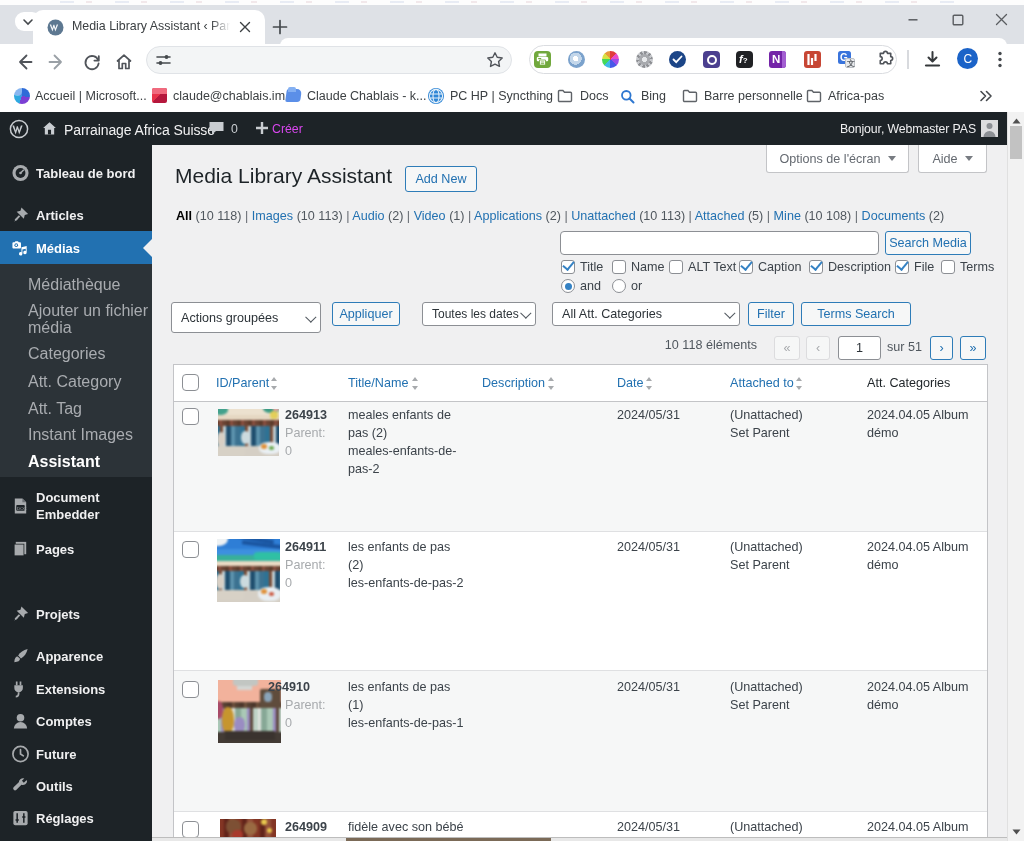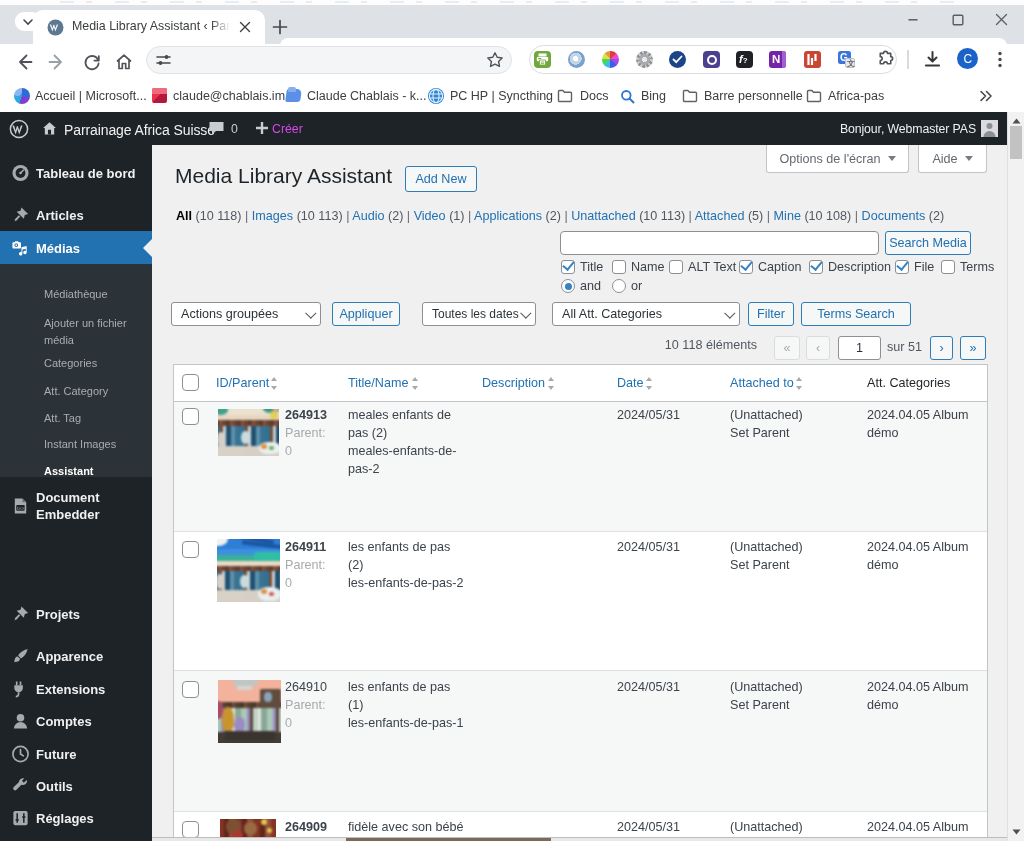--- a/index.html
+++ b/index.html
@@ -19,21 +19,21 @@
 
 #adminbar { position:absolute; left:0; top:112px; width:1007px; height:33px; background:#1d2327; color:#f0f0f1; font-size:13px; }
 #sidebar { position:absolute; left:0; top:145px; width:152px; height:696px; background:#1d2327; z-index:3; }
 #content { position:absolute; left:152px; top:145px; width:855px; height:693px; background:#f0f0f1; }
 #vscroll { position:absolute; left:1007px; top:112px; width:17px; height:729px; background:#f2f2f2; border-left:1px solid #e0e0e0; }
 #bottomstrip { position:absolute; left:152px; top:838px; width:855px; height:3px; background:#e8e8e8; }
 
 .menu-item { position:absolute; left:0; width:152px; height:33px; color:#f0f0f1; font-size:13px; }
 .menu-item .mi-icon { position:absolute; left:11px; top:50%; transform:translateY(-50%); width:19px; height:19px; }
 .menu-item .mi-txt { position:absolute; left:36px; top:50%; transform:translateY(-50%); white-space:nowrap;font-weight:bold; }
-.sub-item { position:absolute; left:44px; color:#a9acb0; font-size:11px; white-space:nowrap;margin-top:12px; }
+.sub-item { position:absolute; left:28px; color:#a9acb0; font-size:16px; white-space:nowrap; }
 
 a, .link { color:#2271b1; text-decoration:none; }
 .btn { position:absolute; background:#f6f7f7; border:1px solid #2e7cb8; border-radius:3px; color:#2271b1; font-size:12.6px; display:flex; align-items:center; justify-content:center; font-family:"Liberation Sans",sans-serif; }
 .sel { position:absolute; background:#fff; border:1px solid #8c8f94; border-radius:3px; color:#2c3338; font-size:12.6px; display:flex; align-items:center; padding-left:9px; }
 .sel:after { content:""; position:absolute; right:8px; top:50%; margin-top:-2px; width:7px; height:7px; border-right:1.8px solid #50575e; border-bottom:1.8px solid #50575e; transform:rotate(45deg) translateY(-50%); transform-origin:center; }
 .cbx { position:absolute; width:14px; height:14px; border:1px solid #8c8f94; border-radius:3px; background:#fff; }
 .cbx.on { border-color:#8c8f94; }
 .cbx.on:after { content:""; position:absolute; left:3px; top:-2px; width:5px; height:9px; border-right:2.2px solid #3582c4; border-bottom:2.2px solid #3582c4; transform:rotate(40deg); }
 .rdo { position:absolute; width:14px; height:14px; border:1px solid #8c8f94; border-radius:50%; background:#fff; }
 .rdo.on { border-color:#8c8f94; }
@@ -269,20 +269,28 @@
   <div class="sub-item" style="top:281px">Instant Images</div>
   <div class="sub-item" style="top:308px;color:#fff;font-weight:700">Assistant</div>
   <div class="menu-item" style="top:339px;height:44px;line-height:16.5px">
     <svg class="mi-icon" viewBox="0 0 20 20">
         <path d="M4 2 H12 L16 6 V18 H4 Z" fill="#a7aaad"></path>
         <path d="M12 2 L12 6 H16" fill="#6c7075"></path>
         <rect x="5.5" y="9" width="9" height="6" rx="1" fill="#1d2327"></rect>
         <text x="6.3" y="13.8" font-size="4.6" fill="#a7aaad" font-family="Liberation Sans">DOC</text>
       </svg>
     <span class="mi-txt">Document<br>Embedder</span>
+  </div>
+  <div class="menu-item" style="top:387px">
+    <svg class="mi-icon" viewBox="0 0 20 20">
+        <rect x="5" y="2.5" width="11" height="13" fill="#a7aaad"></rect>
+        <rect x="3" y="4.5" width="11" height="13" fill="#1d2327"></rect>
+        <rect x="3.8" y="5.3" width="9.4" height="11.4" fill="#a7aaad"></rect>
+      </svg>
+    <span class="mi-txt">Pages</span>
   </div>
   <div class="menu-item" style="top:452px">
     <svg class="mi-icon" viewBox="0 0 20 20">
         <path d="M11 2 L18 9 L14.5 10 L13.5 14 L6 6.5 L10 5.5 Z M7 13 L3 17 L6.8 14.8 Z" fill="#a7aaad"></path>
         <path d="M9 11 L4.5 15.5" stroke="#a7aaad" stroke-width="2"></path>
       </svg>
     <span class="mi-txt">Projets</span>
   </div>
   <div class="menu-item" style="top:494px">
     <svg class="mi-icon" viewBox="0 0 20 20">
@@ -352,21 +360,21 @@
     <div class="t13" style="left:676px;top:115px">Description</div>
   <div class="cbx on" style="left:743px;top:115px"></div>
     <div class="t13" style="left:762px;top:115px">File</div>
   <div class="cbx" style="left:789px;top:115px"></div>
     <div class="t13" style="left:808px;top:115px">Terms</div>
   <div class="rdo on" style="left:409px;top:134px"></div>
     <div class="t13" style="left:428px;top:134px">and</div>
   <div class="rdo" style="left:460px;top:134px"></div>
     <div class="t13" style="left:479px;top:134px">or</div>
 
-  <div class="sel" style="left:19px;top:157px;width:150px;height:24px">Actions groupées</div>
+  <div class="sel" style="left:19px;top:157px;width:150px;height:31px">Actions groupées</div>
   <div class="btn" style="left:180px;top:157px;width:68px;height:24px">Appliquer</div>
   <div class="sel" style="left:270px;top:157px;width:114px;height:24px;font-size:12px">Toutes les dates</div>
   <div class="sel" style="left:400px;top:157px;width:188px;height:24px">All Att. Categories</div>
   <div class="btn" style="left:596px;top:157px;width:46px;height:24px">Filter</div>
   <div class="btn" style="left:649px;top:157px;width:110px;height:24px">Terms Search</div>
 
   <div class="abs" style="left:449px;top:193px;width:156px;text-align:right;font-size:12.6px;color:#50575e">10 118 éléments</div>
   <div class="abs" style="left:622px;top:191px;width:26px;height:24px;background:#f6f7f7;border:1px solid #dcdcde;border-radius:3px;display:flex;align-items:center;justify-content:center;font-size:12.6px;color:#a7aaad">«</div>
   <div class="abs" style="left:654px;top:191px;width:24px;height:24px;background:#f6f7f7;border:1px solid #dcdcde;border-radius:3px;display:flex;align-items:center;justify-content:center;font-size:12.6px;color:#a7aaad">‹</div>
   <div class="abs" style="left:686px;top:191px;width:43px;height:24px;background:#fff;border:1px solid #8c8f94;border-radius:3px;display:flex;align-items:center;justify-content:center;font-size:12.6px;color:#2c3338">1</div>
@@ -462,21 +470,21 @@
 <div class="blob" style="left:18px;top:-2px;width:25px;height:11px;background:#c2c6c2;border-radius:0 0 20% 20%"></div>
 <div class="blob" style="left:22px;top:9px;width:15px;height:4px;background:#d4d6d4;border-radius:0"></div>
 <div class="blob" style="left:45px;top:12px;width:21px;height:19px;background:#5f4c3c;border-radius:8%"></div>
 <div class="blob" style="left:49px;top:15px;width:8px;height:10px;background:#8aa4ba"></div>
 <div class="blob" style="left:-2px;top:24px;width:10px;height:18px;background:#a84a68"></div>
 <div class="blob" style="left:7px;top:30px;width:12px;height:26px;background:#c6952e"></div>
 <div class="blob" style="left:19px;top:40px;width:11px;height:16px;background:#9a8cc2"></div>
 <div class="blob" style="left:10px;top:54px;width:50px;height:9px;background:#3a332f;border-radius:0"></div>
 </div>
       </div>
-    <div class="t13 link" style="left:111px;top:315px;font-weight:400">264910</div>
+    <div class="t13 link" style="left:94px;top:315px;font-weight:700">264910</div>
     <div class="t13 gray" style="left:111px;top:333px">Parent:</div>
     <div class="t13 gray" style="left:111px;top:351px">0</div>
     <div class="t13" style="left:174px;top:315px">les enfants de pas</div>
     <div class="t13" style="left:174px;top:333px">(1)</div>
     <div class="t13" style="left:174px;top:351px">les-enfants-de-pas-1</div>
     <div class="t13" style="left:443px;top:315px">2024/05/31</div>
     <div class="t13" style="left:556px;top:315px">(Unattached)</div>
     <div class="t13 link" style="left:556px;top:333px">Set Parent</div>
     <div class="t13 link" style="left:693px;top:315px">2024.04.05 Album</div>
     <div class="t13 link" style="left:693px;top:333px">démo</div>

